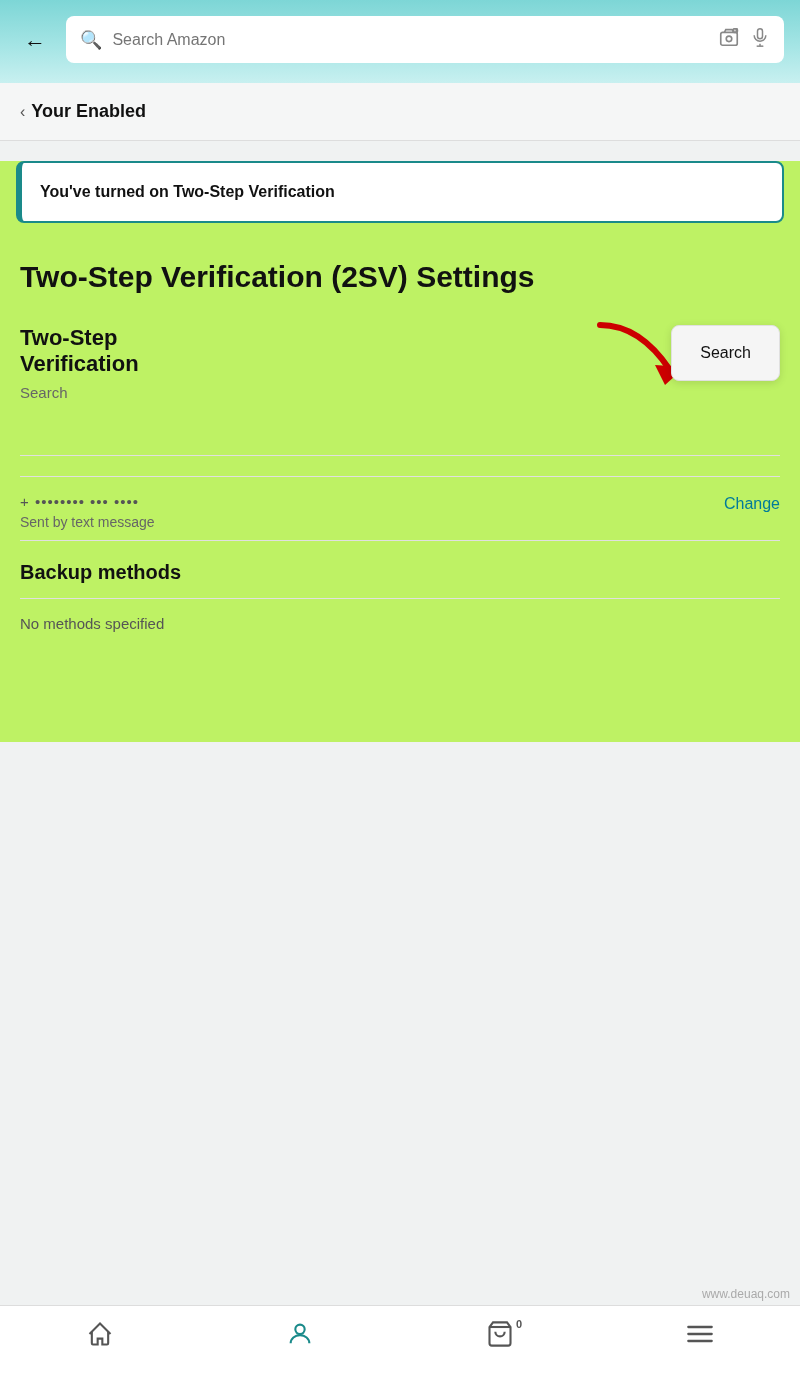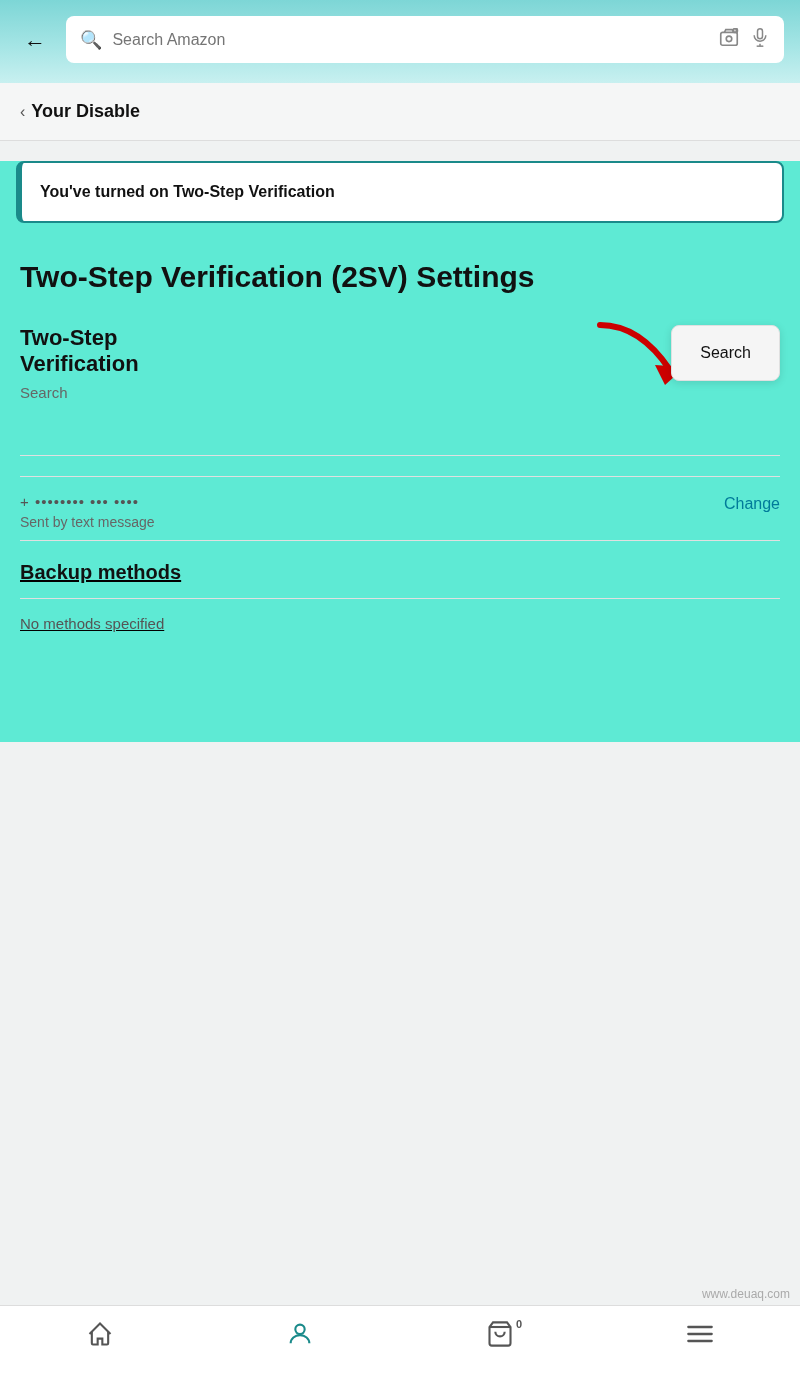--- a/index.html
+++ b/index.html
@@ -70,21 +70,21 @@
       font-size: 16px;
     }
     .breadcrumb-text {
       font-size: 18px;
       font-weight: 700;
       color: #111;
     }
 
     
     .main-content {
-      background: #5eead4;
+      background: #bef264;
       padding: 0;
     }
 
     
     .banner {
       margin: 20px 16px;
       border: 2px solid #1a8a8a;
       border-left: 6px solid #1a8a8a;
       border-radius: 8px;
       padding: 20px 18px;
@@ -196,21 +196,20 @@
       font-weight: 400;
       cursor: pointer;
       text-decoration: none;
       flex-shrink: 0;
       padding-top: 2px;
     }
 
     
     .backup-section {
       padding: 20px 20px 10px 20px;
-      text-decoration: underline;
     }
     .backup-title {
       font-size: 20px;
       font-weight: 800;
       color: #111;
       margin-bottom: 14px;
     }
     .backup-divider {
       height: 1px;
       background: #e0e0e0;
@@ -311,21 +310,21 @@
         <path d="M5 10a7 7 0 0014 0"></path>
         <line x1="12" y1="20" x2="12" y2="23"></line>
         <line x1="8" y1="23" x2="16" y2="23"></line>
       </svg>
     </span>
   </div>
 </div>
 
 <div class="breadcrumb-bar">
   <span class="breadcrumb-chevron">‹</span>
-  <span class="breadcrumb-text">Your Disable</span>
+  <span class="breadcrumb-text">Your Enabled</span>
 </div>
 
 <div class="main-content">
 
   <div class="banner">
     <span class="banner-text">You've turned on Two-Step Verification</span>
   </div>
 
   <div class="page-title">Two-Step Verification (2SV) Settings</div>
 

